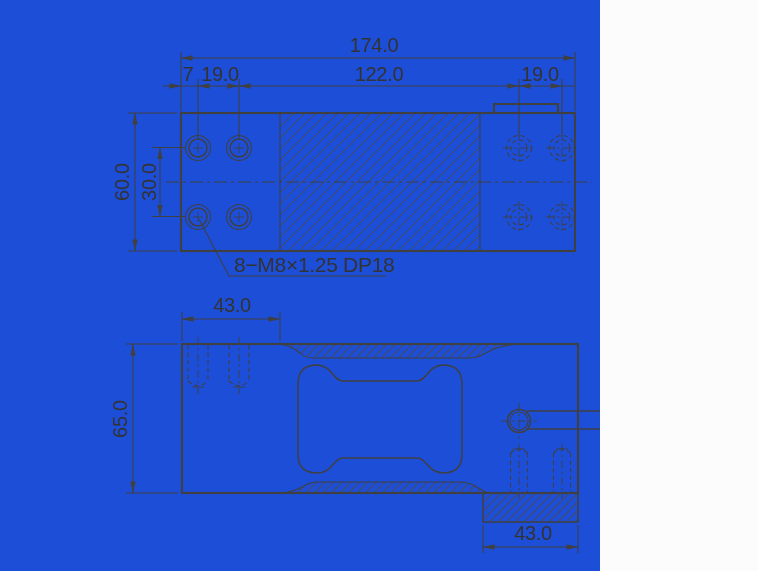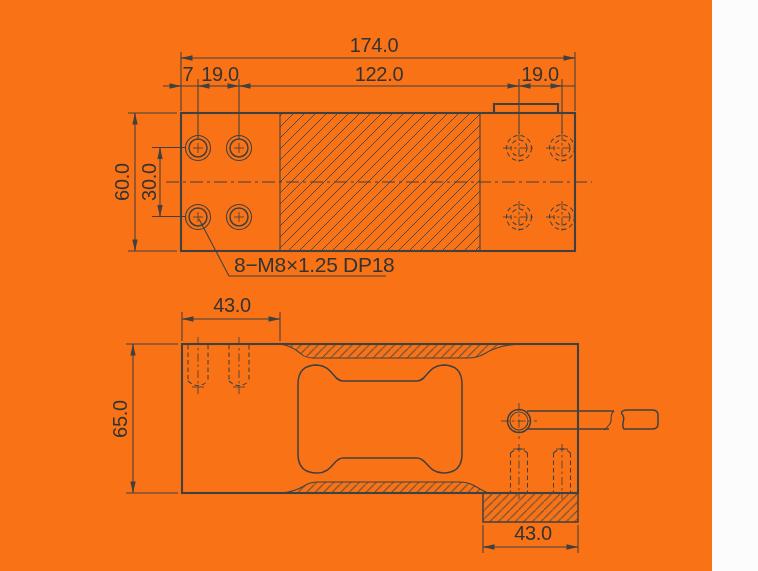--- a/index.html
+++ b/index.html
@@ -1,16 +1,16 @@
 <!DOCTYPE html>
 <html><head>
 <meta charset="utf-8">
 <style>
   html,body{margin:0;padding:0;background:#fcfcfc;}
-  .canvas{position:relative;width:712px;height:571px;background:#f97316;overflow:hidden;}
+  .canvas{position:relative;width:600px;height:571px;background:#1d4ed8;overflow:hidden;}
   svg{display:block;}
   .outline{fill:none;stroke:#404040;stroke-width:2.1;stroke-linejoin:miter;}
   .med{fill:none;stroke:#404040;stroke-width:1.5;}
   .thin{fill:none;stroke:#404040;stroke-width:1.05;}
   .vthin{fill:none;stroke:#404040;stroke-width:0.85;}
   .dash{stroke-dasharray:4.5 3;}
   .cl{stroke-dasharray:13 4 3 4;}
   .cl2{stroke-dasharray:8 3 2.5 3;}
   .arrow{fill:#404040;stroke:none;}
   text.dim{font-family:"Liberation Sans","DejaVu Sans",sans-serif;font-size:20px;fill:#333333;letter-spacing:-0.3px;}

